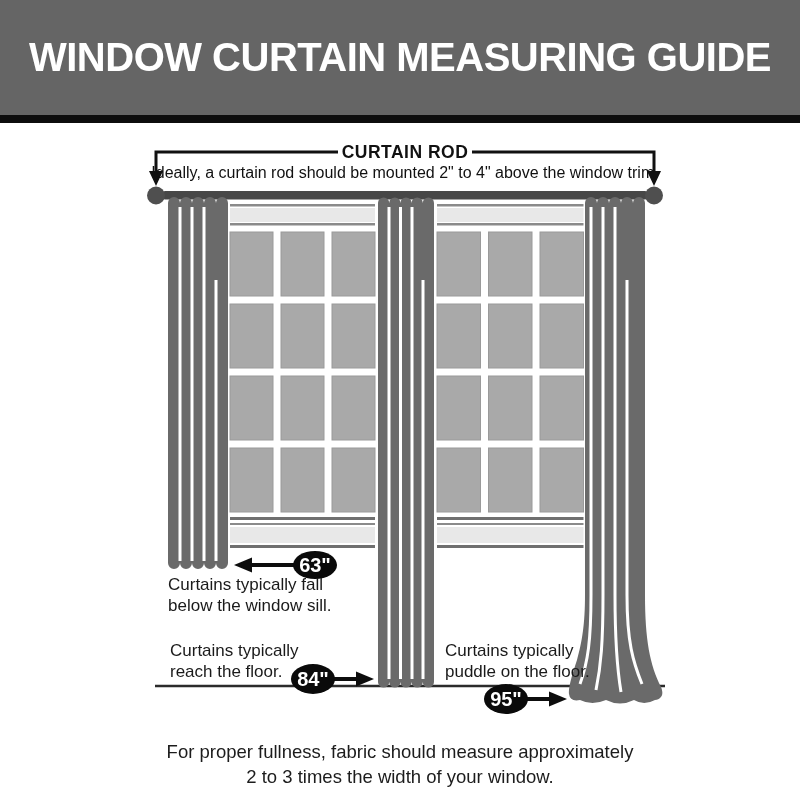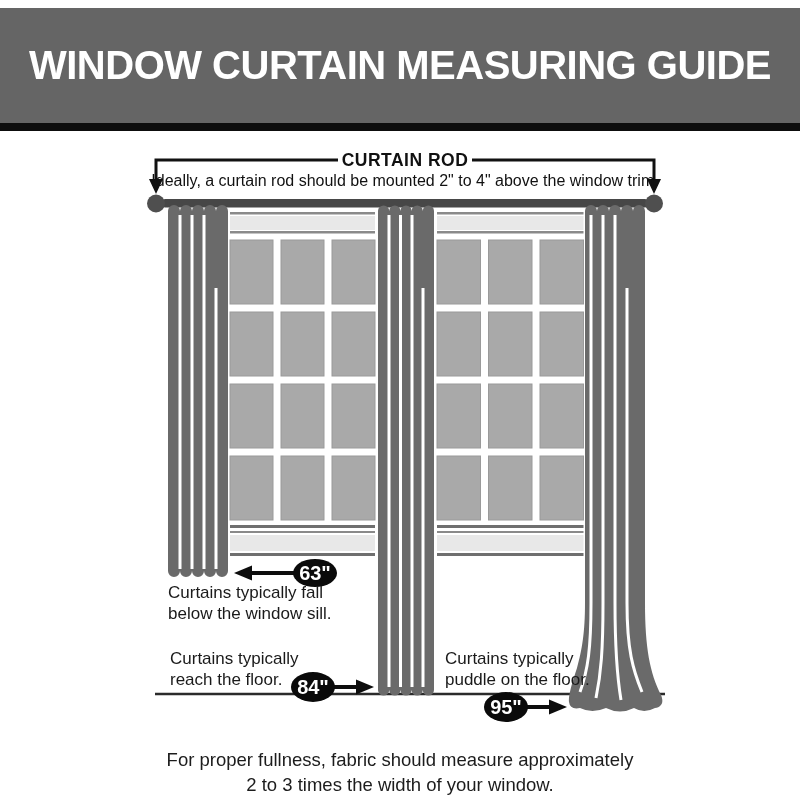--- a/index.html
+++ b/index.html
@@ -9,21 +9,20 @@
     font-family: "Liberation Sans", sans-serif;
     overflow: hidden;
   }
   .page { width: 800px; height: 800px; position: relative; }
   .header {
     height: 115px;
     background: #656565;
     border-bottom: 8px solid #0d0d0d;
     display: flex; align-items: center; justify-content: center;
     box-sizing: content-box;
-    margin-top: 8px;
   }
   .header h1 {
     margin: 0;
     color: #ffffff;
     font-size: 40px;
     font-weight: 700;
     letter-spacing: -0.5px;
     white-space: nowrap;
   }
   svg { display: block; }

